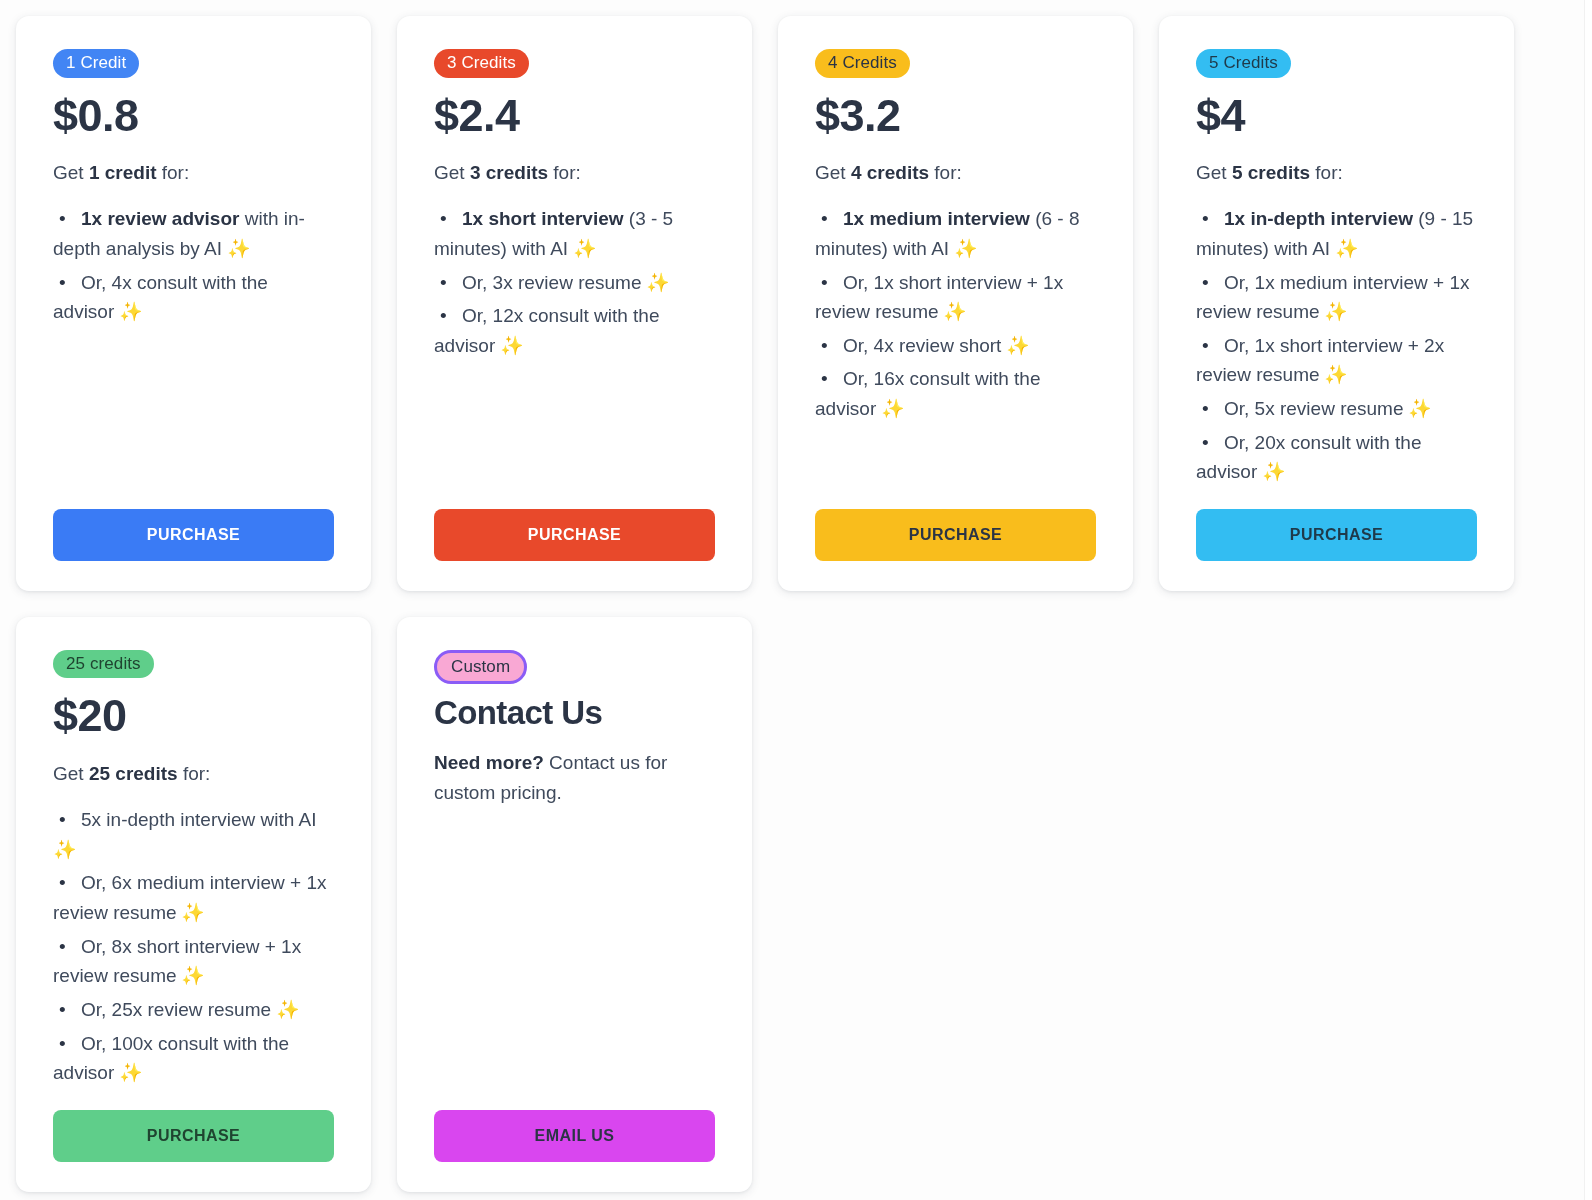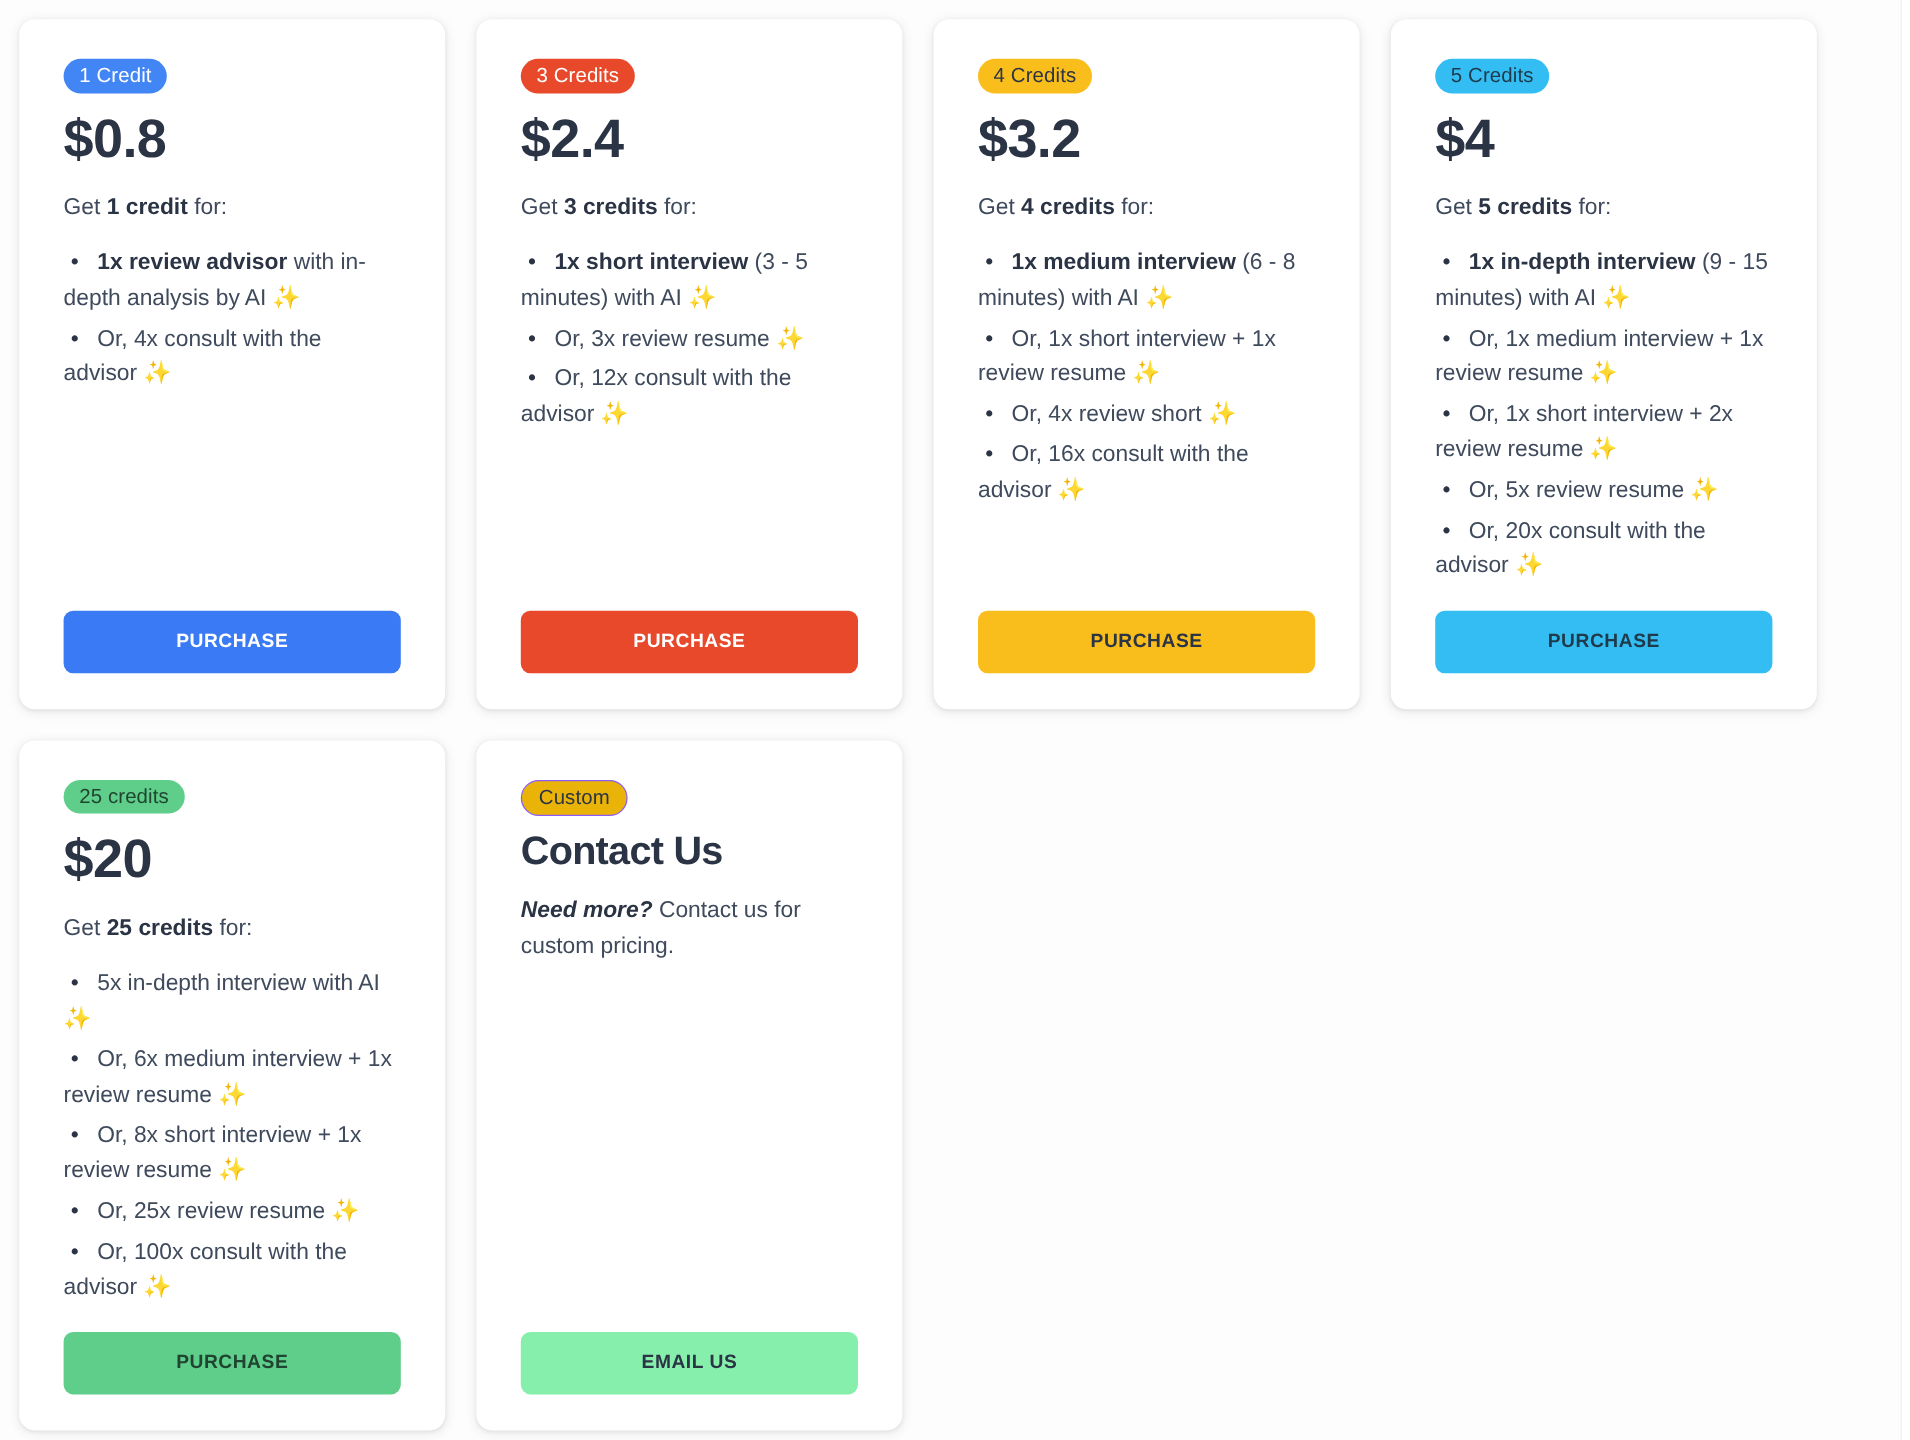--- a/index.html
+++ b/index.html
@@ -52,23 +52,23 @@
     font-weight: 400;
     letter-spacing: 0.1px;
     white-space: nowrap;
   }
   .badge.b-blue   { background: #4285f4; color: #ffffff; }
   .badge.b-red    { background: #e8492b; color: #ffffff; }
   .badge.b-yellow { background: #f9bd1c; color: #2b3445; }
   .badge.b-cyan   { background: #33bdf2; color: #1f3a4a; }
   .badge.b-green  { background: #5fce8a; color: #1f4430; }
   .badge.b-outline {
-    background: #eab308;
-    color: #2b3445;
-    border: 1px solid #8b5cf6;
+    background: #f9a8d4;
+    color: #2b3445;
+    border: 3px solid #8b5cf6;
     padding: 4px 14px 5px 14px;
   }
 
   .price {
     margin: 14px 0 0 0;
     font-size: 45px;
     line-height: 1.05;
     font-weight: 700;
     color: #2b3445;
     letter-spacing: -0.5px;
@@ -90,21 +90,21 @@
     color: #3f4a5c;
   }
   .lead b { font-weight: 700; color: #2b3445; }
 
   .blurb {
     margin: 17px 0 0 0;
     font-size: 19px;
     line-height: 1.58;
     color: #3f4a5c;
   }
-  .blurb b { font-weight: 700; color: #2b3445; font-style: italic; }
+  .blurb b { font-weight: 700; color: #2b3445; }
 
   .bullets {
     margin: 17px 0 0 0;
     padding: 0;
     list-style: none;
   }
   .bullets li {
     font-size: 19px;
     line-height: 1.56;
     color: #3f4a5c;
@@ -133,21 +133,21 @@
     font-weight: 600;
     letter-spacing: 0.45px;
     cursor: pointer;
     text-align: center;
   }
   .btn.t-blue   { background: #3a7bf5; color: #ffffff; }
   .btn.t-red    { background: #e8492b; color: #ffffff; }
   .btn.t-yellow { background: #f9bd1c; color: #2b3445; }
   .btn.t-cyan   { background: #33bdf2; color: #1f3a4a; }
   .btn.t-green  { background: #5fce8a; color: #1f4430; }
-  .btn.t-grey   { background: #86efac; color: #2b3445; }
+  .btn.t-grey   { background: #d946ef; color: #2b3445; }
 
   .edge-strip {
     position: absolute;
     top: 0; right: 0;
     width: 8px; height: 1200px;
     background: #ffffff;
     border-left: 1px solid #f1f1f1;
   }
 </style>
 </head>

